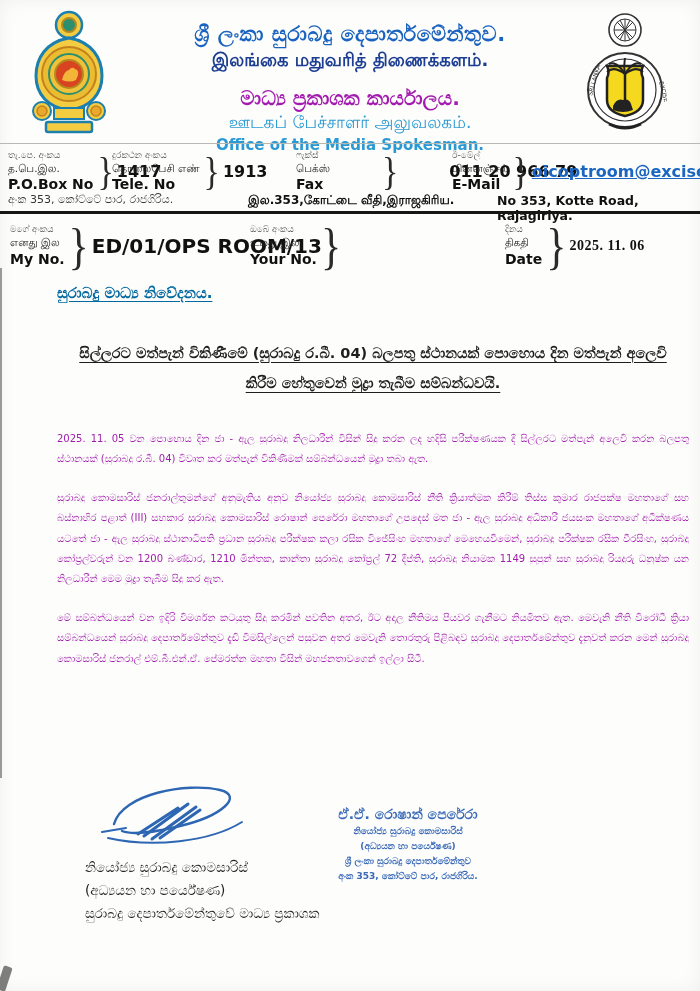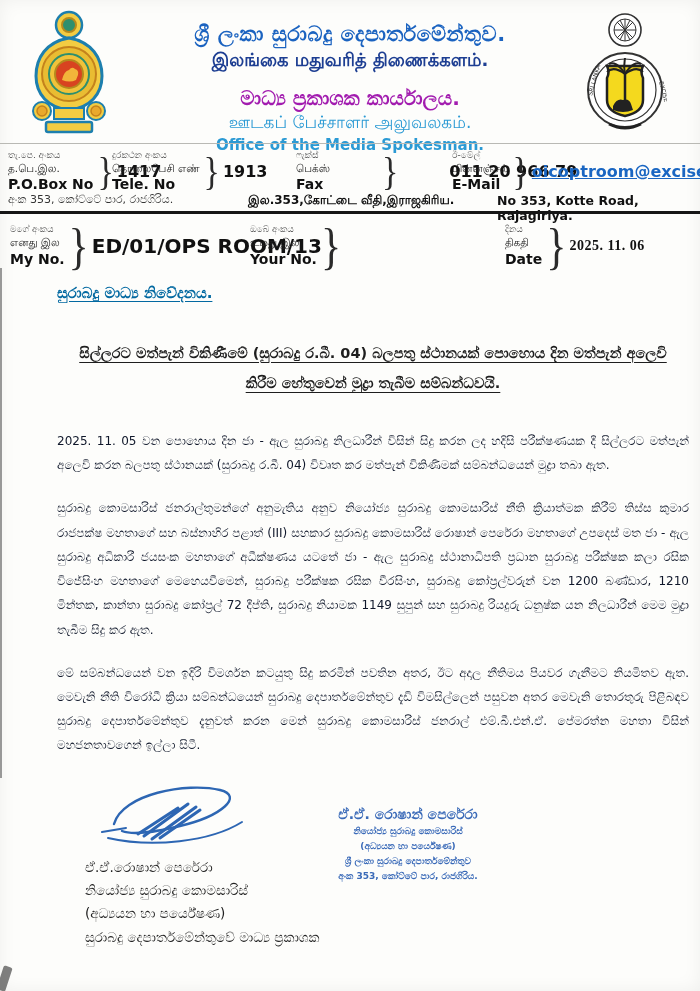--- a/index.html
+++ b/index.html
@@ -40,21 +40,21 @@
   .thick-rule{position:absolute;left:0;top:211px;width:700px;height:3px;background:#161616;}
   
   .ref .brace{font-size:42px;}
   .ref-val{font-weight:bold;font-size:20px;color:#111;white-space:nowrap;}
   .ref-date{font-family:"Liberation Serif",serif;font-weight:bold;font-size:14px;color:#111;white-space:nowrap;letter-spacing:.5px;}
   
   .body-area{position:absolute;left:57px;top:284px;width:632px;}
   .notice-heading{font-size:15px;font-weight:bold;color:#0369a1;text-decoration:underline;text-underline-offset:3px;}
   .subject{margin:36px auto 0 auto;width:96%;text-align:center;font-size:14.5px;font-weight:bold;color:#1e1e1e;
     text-decoration:underline;text-underline-offset:4px;line-height:2.1;}
-  .para{margin-top:19px;font-size:12px;color:#0f172a;text-align:justify;line-height:2.02;}
+  .para{margin-top:19px;font-size:10px;color:#a21caf;text-align:justify;line-height:2.02;}
   
   .sig-scribble{position:absolute;left:92px;top:782px;}
   .sig-block{position:absolute;left:85px;top:856px;font-size:13.5px;color:#222;line-height:1.72;}
   .stamp{position:absolute;left:298px;top:806px;width:220px;text-align:center;color:#3a6ab8;}
   .stamp-name{font-size:14px;font-weight:bold;}
   .stamp-sub{font-size:9px;font-weight:bold;line-height:1.45;margin-top:2px;}
 </style>
 </head>
 <body>
 
@@ -212,21 +212,20 @@
       <g fill="none" stroke="#2d66b3" stroke-linecap="round">
         <path d="M22,42 C30,12 95,0 128,8 C152,14 130,34 88,44 C64,50 40,53 30,49" stroke-width="2.4"></path>
         <path d="M52,54 L96,22 M60,57 L104,25 M46,52 L86,26 M68,56 L108,28" stroke-width="3"></path>
         <path d="M16,56 C60,66 118,60 150,40" stroke-width="2"></path>
         <path d="M10,50 L34,46" stroke-width="2"></path>
       </g>
     </svg>
   </div>
 
   <div class="sig-block">
-    <div>ඒ.ඒ.රොෂාන් පෙරේරා</div>
     <div>නියෝජ්‍ය සුරාබදු කොමසාරිස්</div>
     <div>(අධ්‍යයන හා පර්යේෂණ)</div>
     <div>සුරාබදු දෙපාර්තමේන්තුවේ මාධ්‍ය ප්‍රකාශක</div>
   </div>
 
   <div class="stamp">
     <div class="stamp-name">ඒ.ඒ. රොෂාන් පෙරේරා</div>
     <div class="stamp-sub">නියෝජ්‍ය සුරාබදු කොමසාරිස්</div>
     <div class="stamp-sub">(අධ්‍යයන හා පර්යේෂණ)</div>
     <div class="stamp-sub">ශ්‍රී ලංකා සුරාබදු දෙපාර්තමේන්තුව</div>

